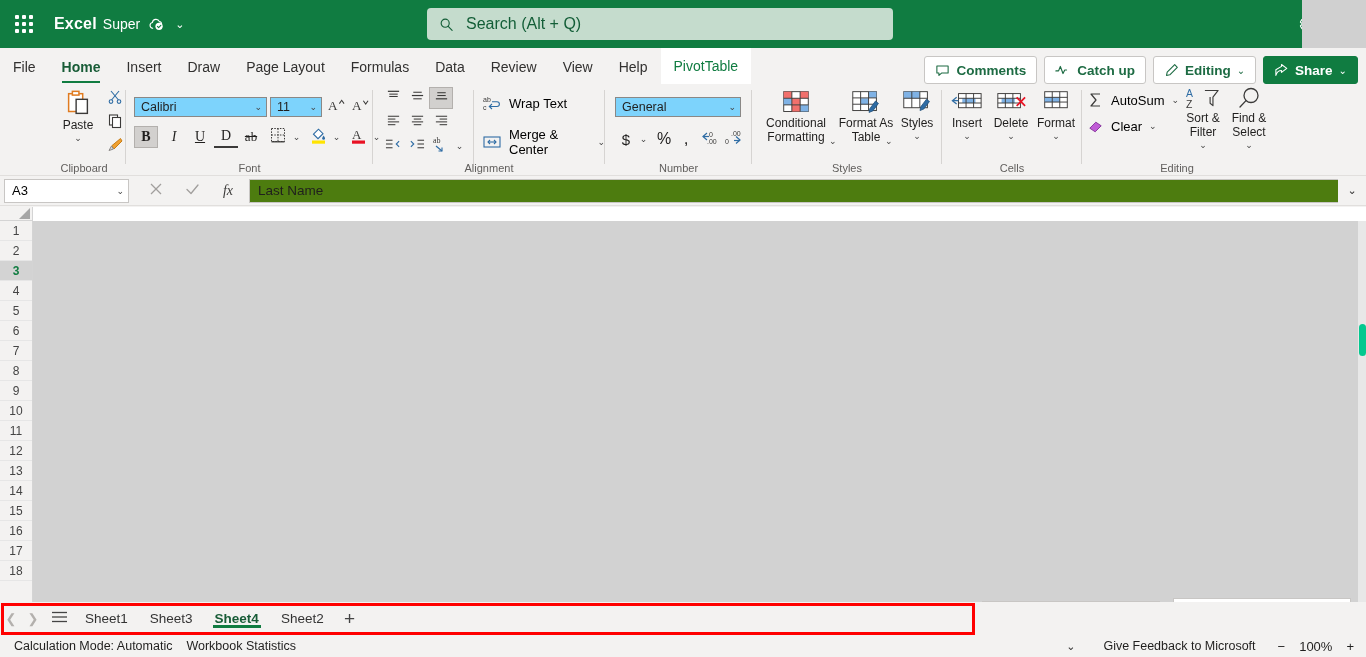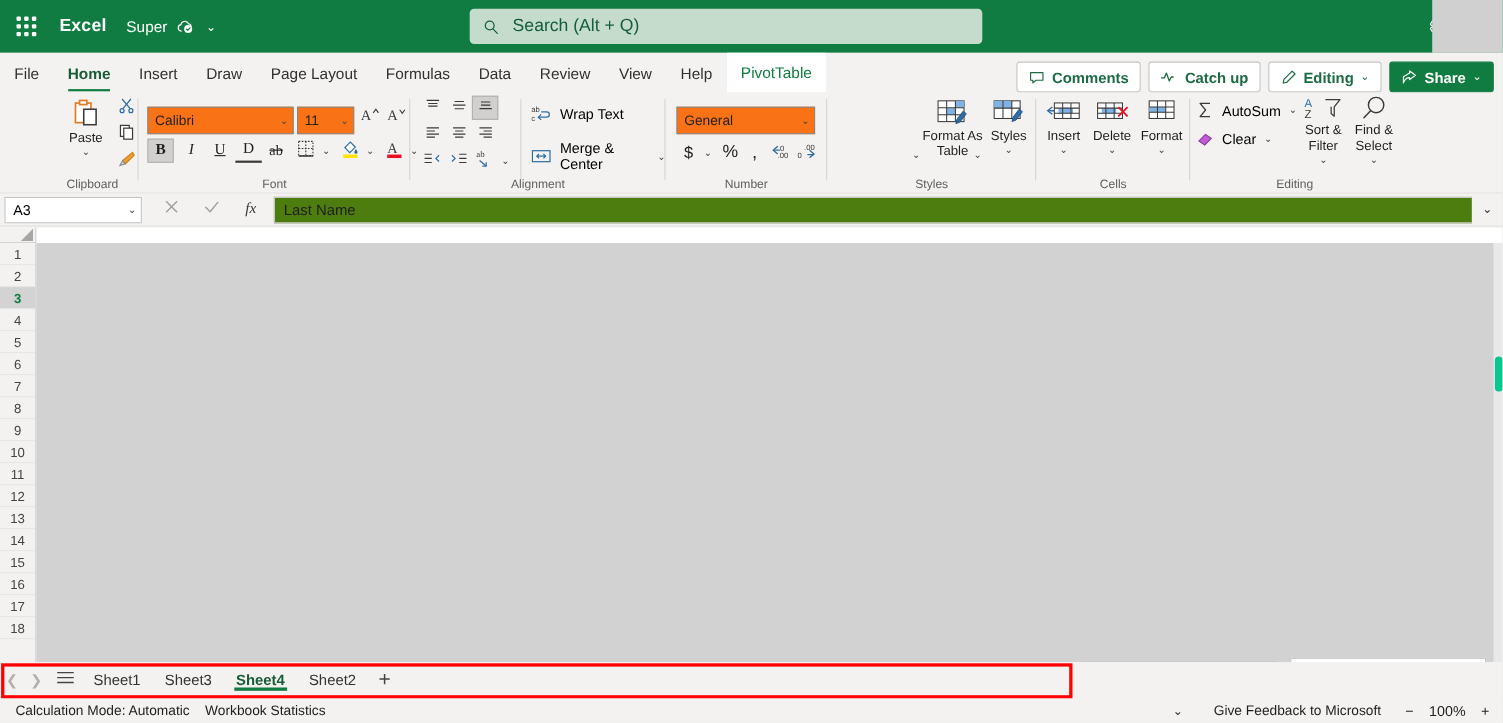--- a/index.html
+++ b/index.html
@@ -18,21 +18,21 @@
     background: #107c41;
     display: flex; align-items: center;
   }
   .waffle {
     width: 48px; height: 48px; display: flex; align-items: center; justify-content: center;
     cursor: pointer;
   }
   .waffle .dots { display: grid; grid-template-columns: repeat(3, 4px); gap: 3px; }
   .waffle .dots i { width: 4px; height: 4px; background: #fff; display: block; border-radius: 1px; }
   .brand {
-    color: #fff; font-size: 16px; font-weight: bold; margin-left: 6px; margin-right: 18px;
+    color: #fff; font-size: 16px; font-weight: bold; margin-left: 6px; margin-right: 6px;
     letter-spacing: .2px;
   }
   .docname { color: #fff; font-size: 14px; }
   .cloud-ico { margin-left: 8px; display: inline-flex; vertical-align: middle; }
   .chev-white { margin-left: 10px; color: #fff; font-size: 11px; }
   .searchwrap {
     position: absolute; left: 427px; top: 8px; width: 466px; height: 32px;
     background: #c5dccd; border-radius: 4px; display: flex; align-items: center;
     padding: 0 12px; cursor: text;
   }
@@ -99,21 +99,21 @@
   }
   .smbtn {
     display: flex; align-items: center; justify-content: center;
     cursor: pointer; color: #201f1e;
   }
   .smbtn.on { background: #d2d0ce; border: 1px solid #b3b0ad; }
   .cdown { font-size: 9px; color: #444; }
   .undo-btn { width: 30px; height: 28px; display:flex;align-items:center;justify-content:center; color:#a19f9d; cursor:pointer;}
 
   .fontname, .fontsize, .numfmt {
-    border: 1px solid #8a8886; background: #f97316; height: 25px;
+    border: 1px solid #8a8886; background: #7dd3fc; height: 20px;
     display: flex; align-items: center; padding: 0 4px 0 6px;
     font-size: 12.5px; color: #201f1e; cursor: pointer; justify-content: space-between;
   }
 
   
   .fbar {
     position: absolute; left: 0; top: 176px; width: 1366px; height: 30px;
     background: #f3f2f1; display: flex; align-items: center;
     border-bottom: 1px solid #e1dfdd;
   }
@@ -564,20 +564,38 @@
               <line x1="10" y1="11.5" x2="16" y2="11.5" stroke="#2e6ca4" stroke-width="1.2"></line>
               <text x="1" y="15" font-family="Liberation Sans, sans-serif" font-size="7" fill="#3b3a39">0</text>
             </svg>
         </span>
       </div>
       <div class="glabel">Number</div>
       <div class="sep"></div>
     </div>
 
     <div class="grp" style="left:752px; width:190px;">
+      <div class="bigbtn" style="position:absolute;left:4px;top:5px;width:80px;">
+        <span class="ico">
+          <svg width="34" height="28" viewBox="0 0 36 28">
+            <rect x="5" y="2" width="26" height="21" fill="#fff" stroke="#3b3a39" stroke-width="1"></rect>
+            <rect x="5" y="2" width="8.6" height="7" fill="#f1706c"></rect>
+              <rect x="22.4" y="2" width="8.6" height="7" fill="#f1706c"></rect>
+            <rect x="5" y="9" width="8.6" height="7" fill="#7fb2e5"></rect>
+              <rect x="13.6" y="9" width="8.8" height="7" fill="#f1706c"></rect>
+            <rect x="13.6" y="16" width="8.8" height="7" fill="#f1706c"></rect>
+              <rect x="22.4" y="16" width="8.6" height="7" fill="#7fb2e5"></rect>
+            <line x1="13.6" y1="2" x2="13.6" y2="23" stroke="#3b3a39" stroke-width="1"></line>
+              <line x1="22.4" y1="2" x2="22.4" y2="23" stroke="#3b3a39" stroke-width="1"></line>
+            <line x1="5" y1="9" x2="31" y2="9" stroke="#3b3a39" stroke-width="1"></line>
+              <line x1="5" y1="16" x2="31" y2="16" stroke="#3b3a39" stroke-width="1"></line>
+          </svg>
+        </span>
+        <span>Conditional Formatting</span>
+      </div>
       <div class="cdown" style="position:absolute;left:77px;top:52px;">⌄</div>
 
       <div class="bigbtn" style="position:absolute;left:86px;top:5px;width:56px;">
         <span class="ico">
           <svg width="34" height="28" viewBox="0 0 36 28">
             <rect x="4" y="2" width="25" height="20" fill="#fff" stroke="#3b3a39" stroke-width="1"></rect>
             <rect x="12.3" y="9" width="8.4" height="6.5" fill="#7fb2e5"></rect>
               <rect x="20.7" y="2" width="8.3" height="6.5" fill="#7fb2e5"></rect>
             <line x1="12.3" y1="2" x2="12.3" y2="22" stroke="#3b3a39" stroke-width="1"></line>
               <line x1="20.7" y1="2" x2="20.7" y2="22" stroke="#3b3a39" stroke-width="1"></line>

